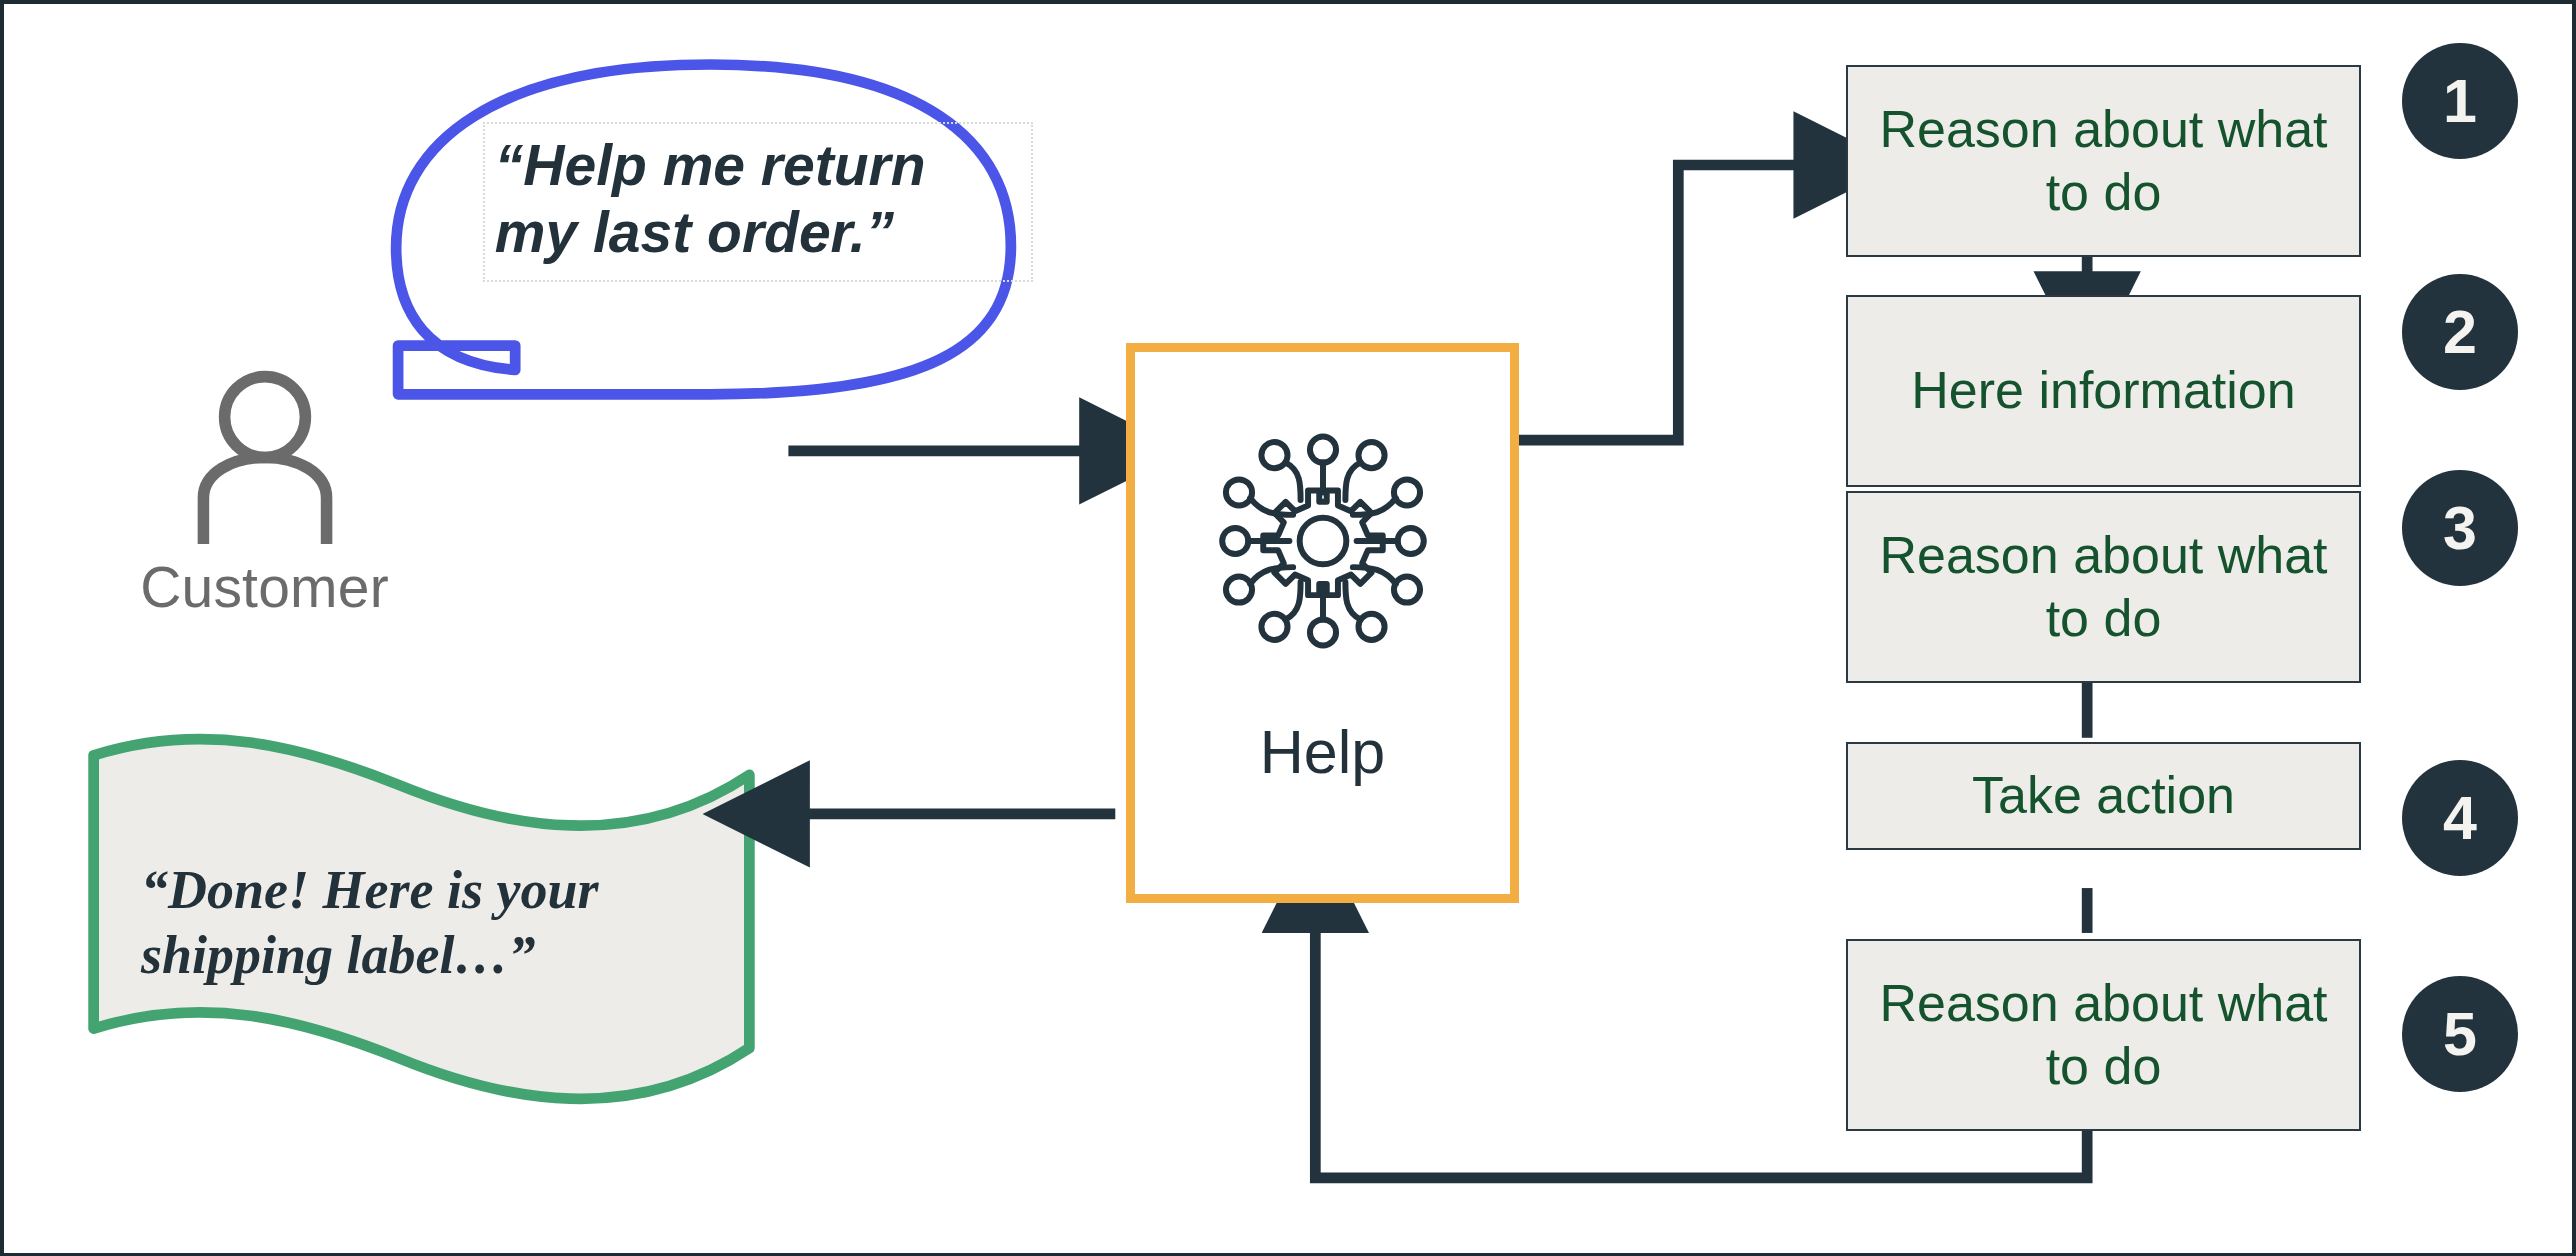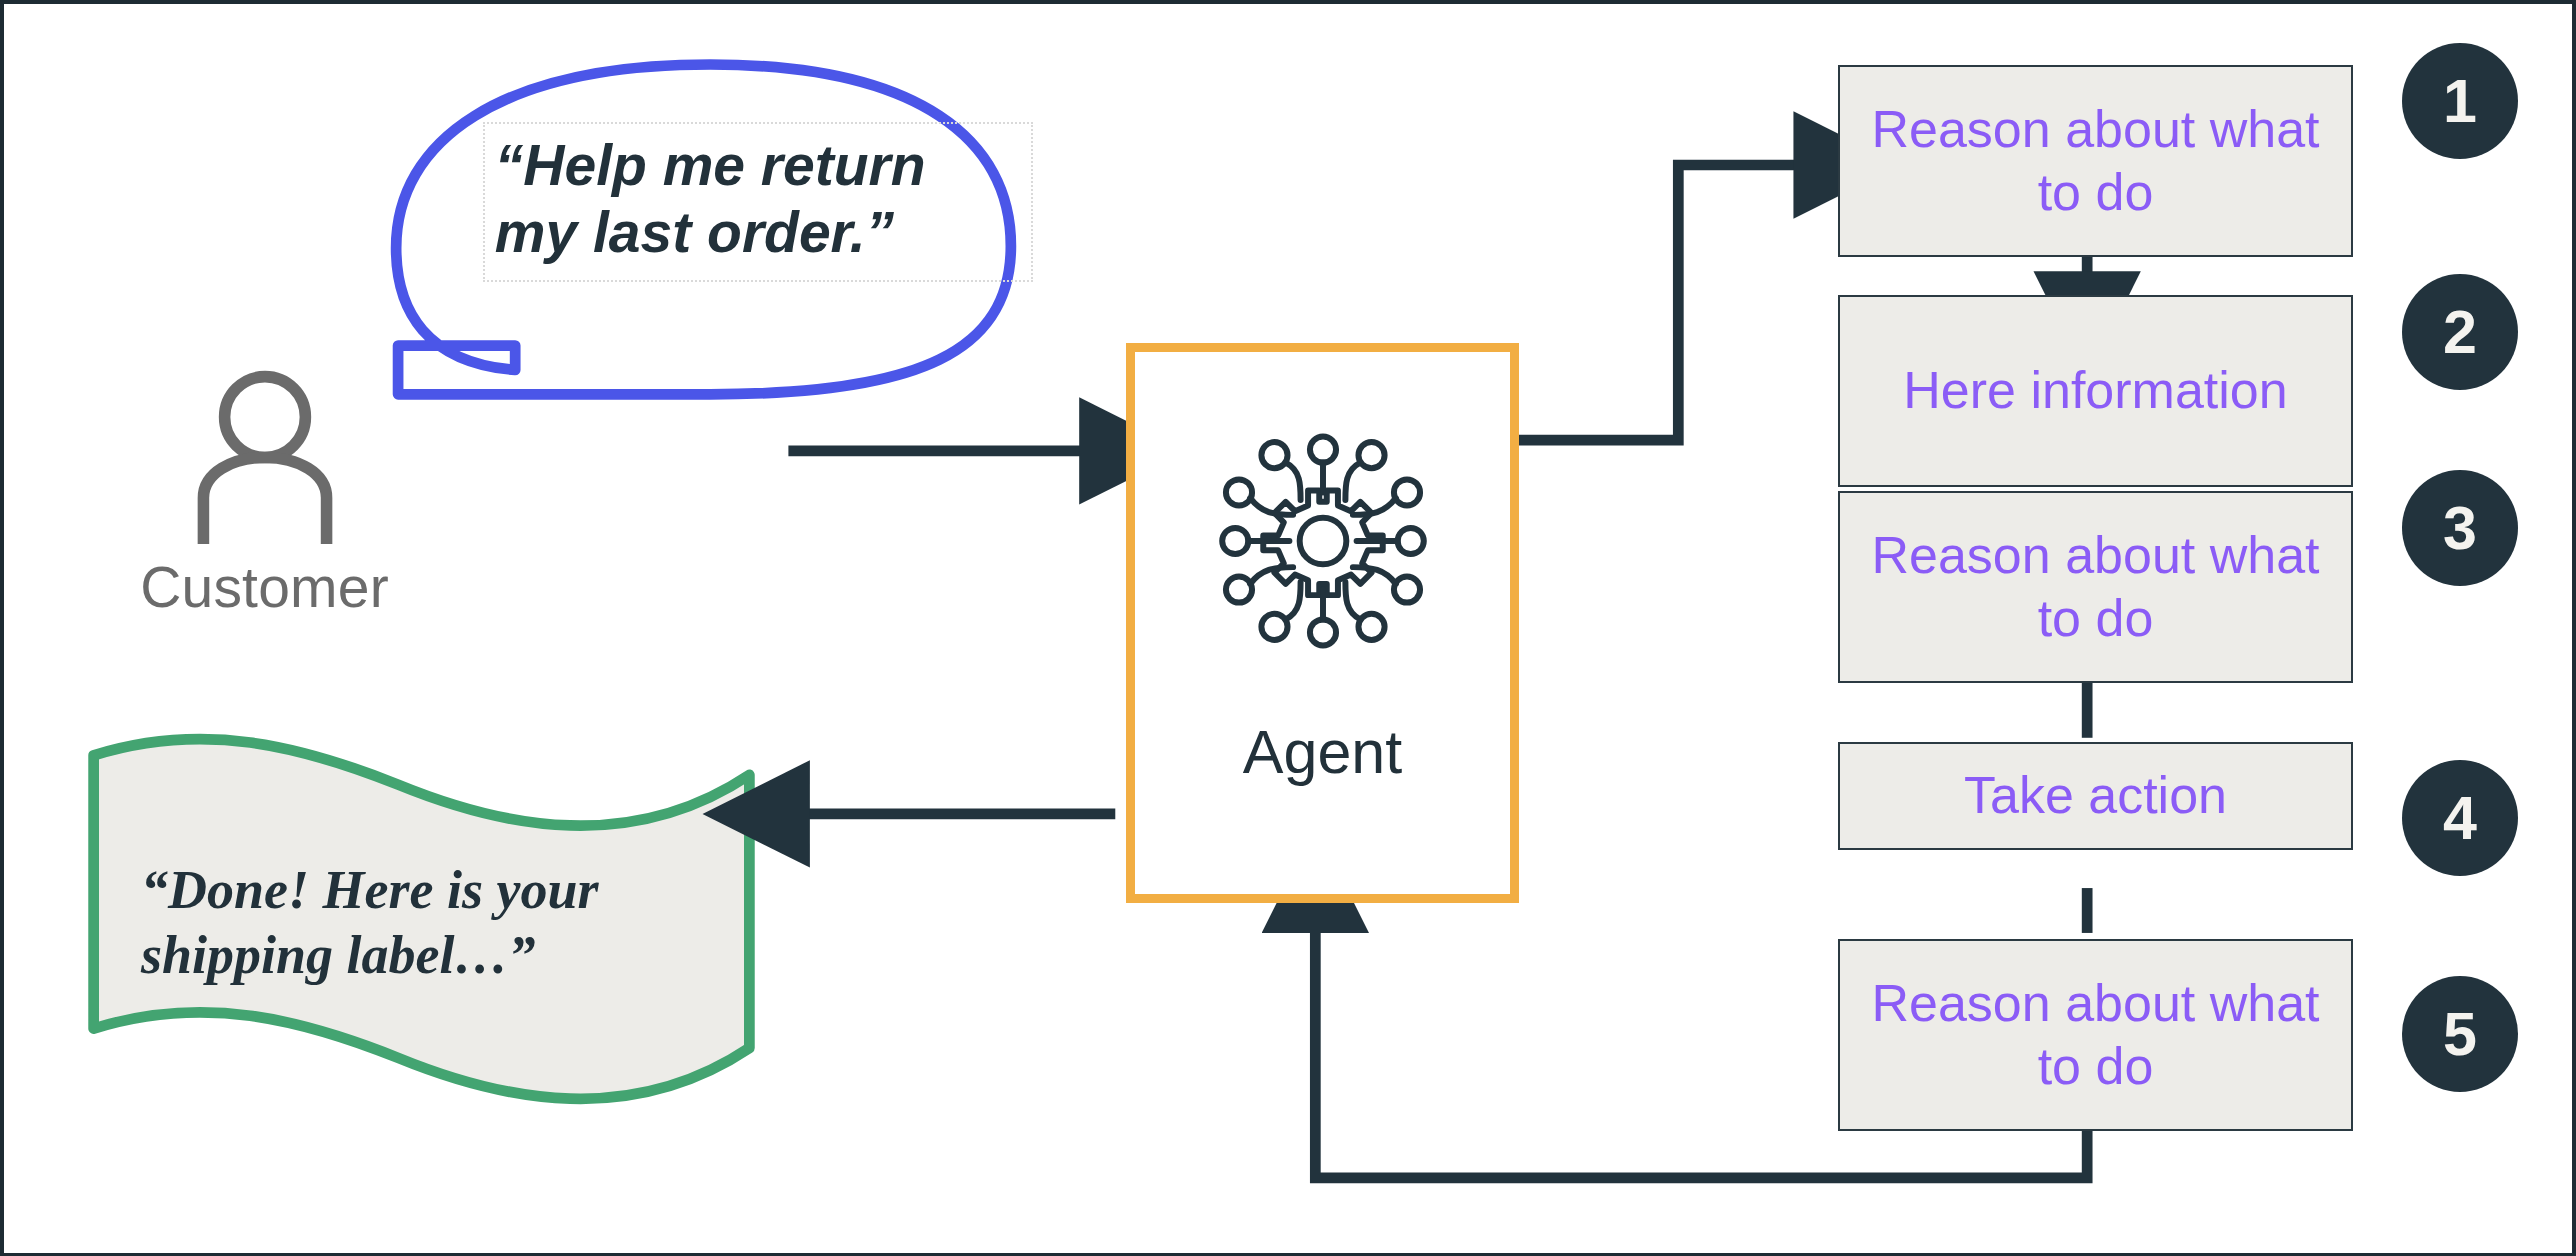--- a/index.html
+++ b/index.html
@@ -103,26 +103,26 @@
 
   
   .step-row {
     position: absolute;
     left: 1834px;
     width: 687px;
     height: 0;
   }
   .step-box {
     position: absolute;
-    left: 0;
+    left: 8px;
     width: 515px;
     box-sizing: border-box;
     background: #edece8;
     border: 2.9px solid #2b3a42;
-    color: #8b5cf6;
+    color: #14532d;
     font-size: 52px;
     line-height: 1.22;
     text-align: center;
     display: flex;
     align-items: center;
     justify-content: center;
     padding: 5.9px 9.8px;
   }
   .step-badge {
     position: absolute;
@@ -229,21 +229,21 @@
         <path d="M99 37 C 93 45 86 46 76 46"></path>
         <path d="M20 60 h22"></path>
         <path d="M100 60 h-22"></path>
         <path d="M21 83 C 27 75 34 74 44 74"></path>
         <path d="M99 83 C 93 75 86 74 76 74"></path>
         <path d="M40 102 C 48 98 48 90 48 82"></path>
         <path d="M60 102 v-16"></path>
         <path d="M80 102 C 72 98 72 90 72 82"></path>
       </g>
     </svg>
-    <div id="agent-label">Agent</div>
+    <div id="agent-label">Help</div>
   </div>
 
   <div class="step-row" style="top:0;">
     <div class="step-box" style="top:61px;height:192px;">Reason about what to do</div>
     <div class="step-badge" style="top:39px;">1</div>
   </div>
 
   <div class="step-row" style="top:0;">
     <div class="step-box" style="top:291px;height:192px;">Here information</div>
     <div class="step-badge" style="top:270px;">2</div>

